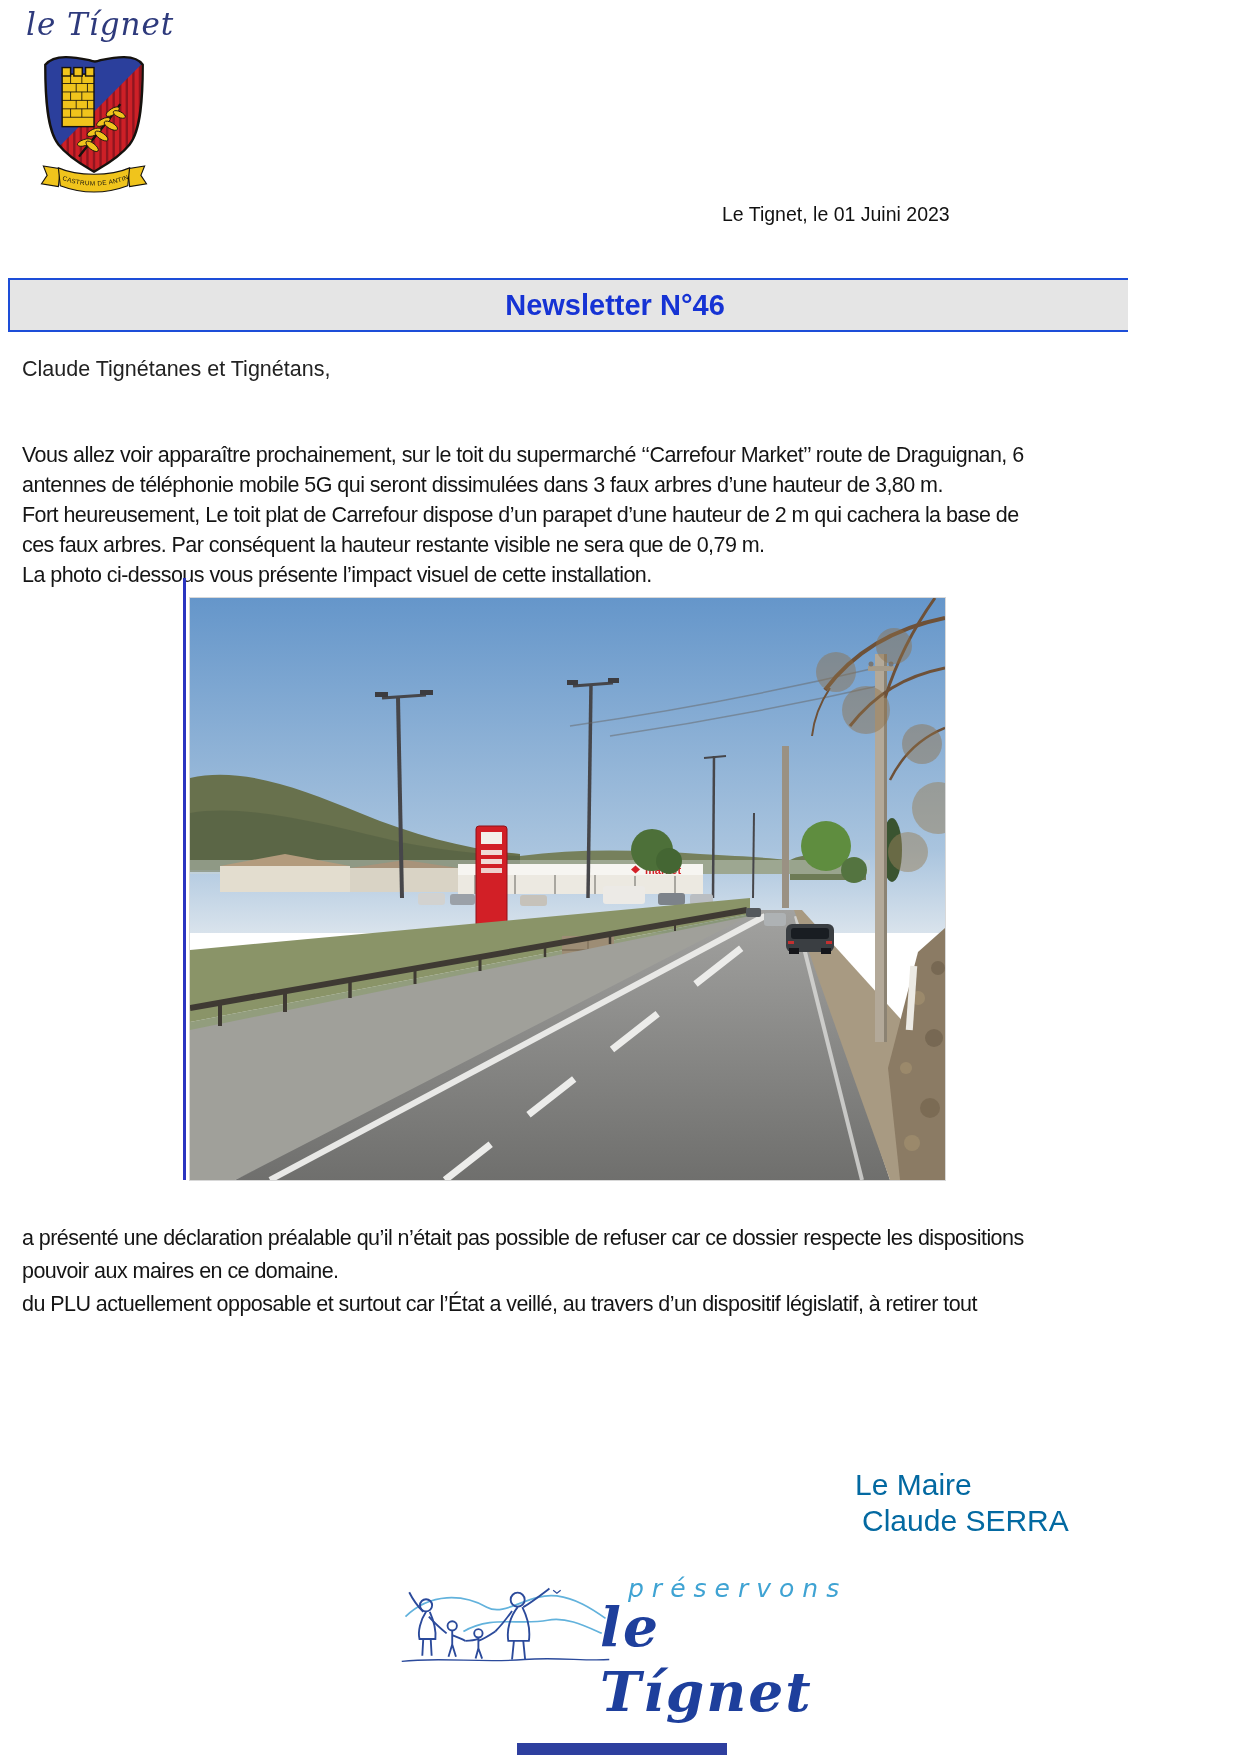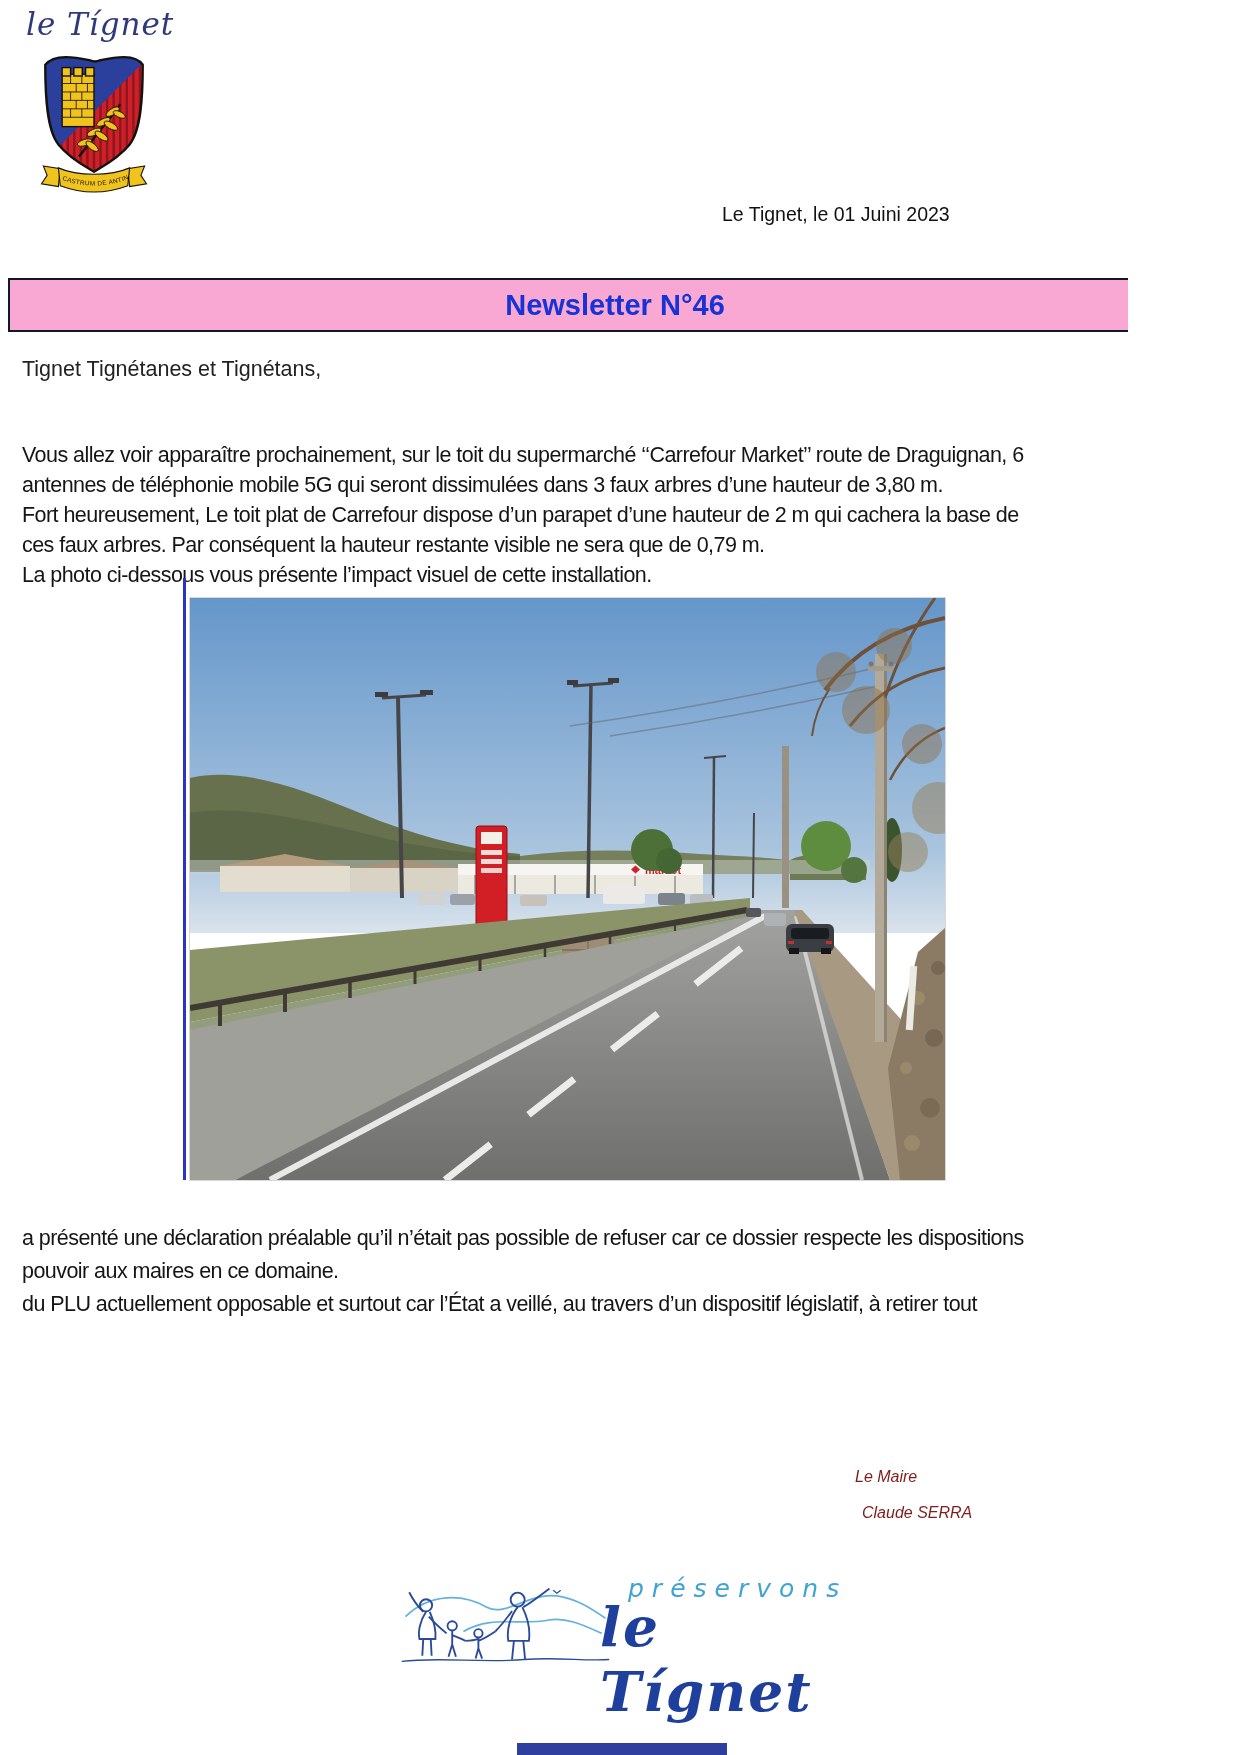--- a/index.html
+++ b/index.html
@@ -2,28 +2,28 @@
 <html><head>
 <meta charset="utf-8">
 <style>
   html,body{margin:0;padding:0;background:#ffffff;}
   .page{position:relative;width:1128px;height:1755px;background:#ffffff;
         font-family:"Liberation Sans",sans-serif;color:#1a1a1a;overflow:hidden;}
   .abs{position:absolute;}
   .wordmark-top{font-family:"DejaVu Serif",serif;font-style:italic;font-size:31px;
         color:#2e3a7c;letter-spacing:1px;}
   .dateline{font-size:19.5px;color:#111;}
-  .title-box{left:8px;top:278px;width:1210px;height:50px;border:2px solid #0f172a;
-        display:flex;align-items:center;justify-content:center;background:#f9a8d4;}
+  .title-box{left:8px;top:278px;width:1210px;height:50px;border:2px solid #1d4ed8;
+        display:flex;align-items:center;justify-content:center;background:#e5e5e5;}
   .title-text{font-size:29px;font-weight:bold;color:#1633d4;}
   .greeting{font-size:21.5px;color:#222;}
   .narrow{font-size:21.5px;letter-spacing:-0.55px;color:#151515;white-space:nowrap;}
   .para1 div{line-height:30px;}
   .para2 div{line-height:33px;}
-  .sig{font-size:16px;color:#7f1d1d;font-style:italic;}
+  .sig{font-size:30px;color:#0369a1;}
   .photo-rule{left:183px;top:578px;width:3px;height:602px;background:#2a35c0;}
   .photo-frame{left:190px;top:598px;width:755px;height:582px;outline:1px solid #d8d8d8;}
   .tagline{font-family:"DejaVu Sans",sans-serif;font-style:italic;font-size:25px;
         color:#3fa3d3;letter-spacing:8px;}
   .wordmark-bottom{font-family:"DejaVu Serif",serif;font-style:italic;font-weight:600;
         font-size:55px;color:#1e3f9c;letter-spacing:2px;}
   .footer-bar{left:517px;top:1743px;width:210px;height:12px;background:#2e3f9f;}
 </style>
 </head>
 <body>
@@ -113,21 +113,21 @@
       </g>
     </svg>
   </div>
 
   <div class="abs dateline" style="left:682px;top:203px;margin-left:40px;">Le Tignet, le 01 Juini 2023</div>
 
   <div class="abs title-box">
     <span class="title-text">Newsletter N°46</span>
   </div>
 
-  <div class="abs greeting" style="left:22px;top:357px;">Tignet Tignétanes et Tignétans,</div>
+  <div class="abs greeting" style="left:22px;top:357px;">Claude Tignétanes et Tignétans,</div>
 
   <div class="abs narrow para1" style="left:22px;top:440px;">
     <div>Vous allez voir apparaître prochainement, sur le toit du supermarché ‘‘Carrefour Market’’ route de Draguignan, 6</div>
     <div>antennes de téléphonie mobile 5G qui seront dissimulées dans 3 faux arbres d’une hauteur de 3,80 m.</div>
     <div>Fort heureusement, Le toit plat de Carrefour dispose d’un parapet d’une hauteur de 2 m qui cachera la base de</div>
     <div>ces faux arbres. Par conséquent la hauteur restante visible ne sera que de 0,79 m.</div>
     <div>La photo ci-dessous vous présente l’impact visuel de cette installation.</div>
   </div>
 
   <div class="abs photo-rule"></div>

